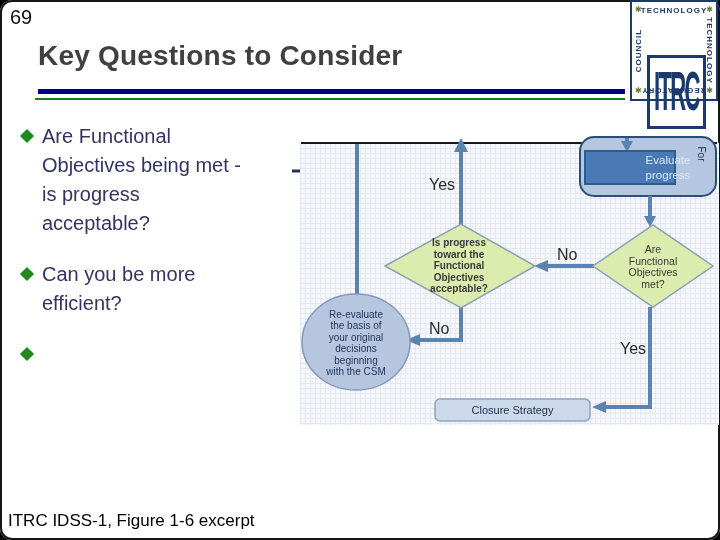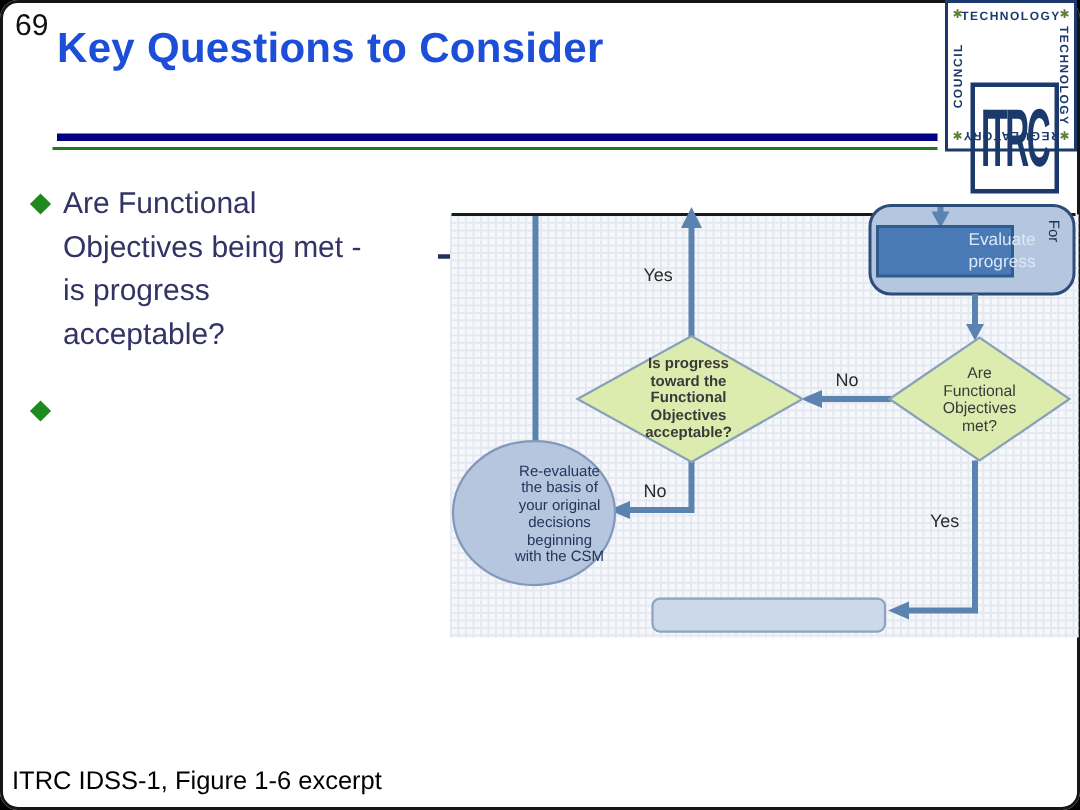--- a/index.html
+++ b/index.html
@@ -3,21 +3,21 @@
 <meta charset="utf-8">
 <style>
   html,body{margin:0;padding:0;width:720px;height:540px;background:#000;overflow:hidden;
     font-family:"Liberation Sans",sans-serif;}
   .slide{position:absolute;inset:0;background:#fff;border-radius:12px;
     box-shadow:inset 0 0 0 2px #161616;}
   .abs{position:absolute;}
   .pre{white-space:pre-line;}
 
   .slide-number{left:10px;top:6px;font-size:20px;color:#111;}
-  .title{left:38px;top:16px;font-size:28px;font-weight:bold;color:#1d4ed8;letter-spacing:0.2px;}
+  .title{left:38px;top:40px;font-size:28px;font-weight:bold;color:#404040;letter-spacing:0.2px;}
   .rule-navy{left:38px;top:89px;width:587px;height:5px;background:#000080;}
   .rule-green{left:35px;top:98px;width:590px;height:2px;background:#1e7a1e;}
 
   .bullets{left:22px;top:122px;width:272px;display:flex;flex-direction:column;gap:22px;}
   .bullet-item{display:flex;align-items:flex-start;gap:10px;}
   .bullet-glyph{flex:0 0 auto;width:10px;height:10px;margin-top:9px;background:#1e8a1e;
     transform:rotate(45deg);}
   .bullet-text{font-size:20px;line-height:29px;color:#333366;}
 
   .figure-bg{left:300px;top:143px;width:419px;height:282px;background-color:#f6f7fa;
@@ -28,24 +28,24 @@
 
   .flow-label{display:flex;align-items:center;justify-content:center;text-align:center;}
   .lbl-evaluate{left:585px;top:151px;width:90px;height:33px;font-size:11.5px;
     color:#dce8f5;line-height:15px;margin-left:38px;}
   .lbl-stage{left:450px;top:176px;width:115px;height:30px;font-size:11.5px;color:#2b2b2b;
     font-family:"DejaVu Serif",serif;letter-spacing:1px;line-height:14px;}
   .lbl-d-left{left:396px;top:236px;width:126px;height:60px;font-size:10px;font-weight:bold;
     color:#3a3a3a;line-height:11.5px;}
   .lbl-d-right{left:598px;top:240px;width:110px;height:54px;font-size:10.5px;font-weight:normal;
     color:#3a3a3a;line-height:11.5px;}
-  .lbl-circle{left:322px;top:308px;width:102px;height:70px;font-size:10px;color:#21365c;
+  .lbl-circle{left:305px;top:308px;width:102px;height:70px;font-size:10px;color:#21365c;
     line-height:11.5px;}
   .lbl-closure{left:435px;top:399px;width:155px;height:22px;font-size:11px;color:#22324e;}
-  .edge-label{font-size:12px;color:#2b2b2b;}
+  .edge-label{font-size:16px;color:#2b2b2b;}
   .lbl-yes-top{left:429px;top:176px;}
   .lbl-no-mid{left:557px;top:246px;}
   .lbl-no-low{left:429px;top:320px;}
   .lbl-yes-low{left:620px;top:340px;}
   .lbl-for{left:690px;top:144px;width:24px;height:20px;font-size:10px;color:#22324e;
     transform:rotate(90deg);}
 
   .logo{left:632px;top:2px;width:84px;height:97px;background:#fff;
     box-shadow:0 0 0 2px #1b3a6b;}
   .logo-word{position:absolute;font-size:8px;font-weight:bold;color:#1b3a6b;
@@ -76,20 +76,25 @@
   <div class="abs rule-navy"></div>
   <div class="abs rule-green"></div>
 
   <div class="abs bullets">
     <div class="bullet-item">
       <span class="bullet-glyph"></span>
       <span class="bullet-text pre">Are Functional
 Objectives being met -
 is progress
 acceptable?</span>
+    </div>
+    <div class="bullet-item">
+      <span class="bullet-glyph"></span>
+      <span class="bullet-text pre">Can you be more
+efficient?</span>
     </div>
     <div class="bullet-item">
       <span class="bullet-glyph"></span>
     </div>
   </div>
 
   <div class="abs figure-bg"></div>
 
   <svg class="abs flow" viewBox="0 0 720 540">
 
@@ -139,20 +144,21 @@
   <div class="abs flow-label lbl-d-right pre">Are
 Functional
 Objectives
 met?</div>
   <div class="abs flow-label lbl-circle pre">Re-evaluate
 the basis of
 your original
 decisions
 beginning
 with the CSM</div>
+  <div class="abs flow-label lbl-closure">Closure Strategy</div>
   <div class="abs edge-label lbl-yes-top">Yes</div>
   <div class="abs edge-label lbl-no-mid">No</div>
   <div class="abs edge-label lbl-no-low">No</div>
   <div class="abs edge-label lbl-yes-low">Yes</div>
   <div class="abs flow-label lbl-for">For</div>
 
   <div class="abs logo">
     <span class="logo-star star-tl">✱</span>
     <span class="logo-star star-tr">✱</span>
     <span class="logo-star star-bl">✱</span>

